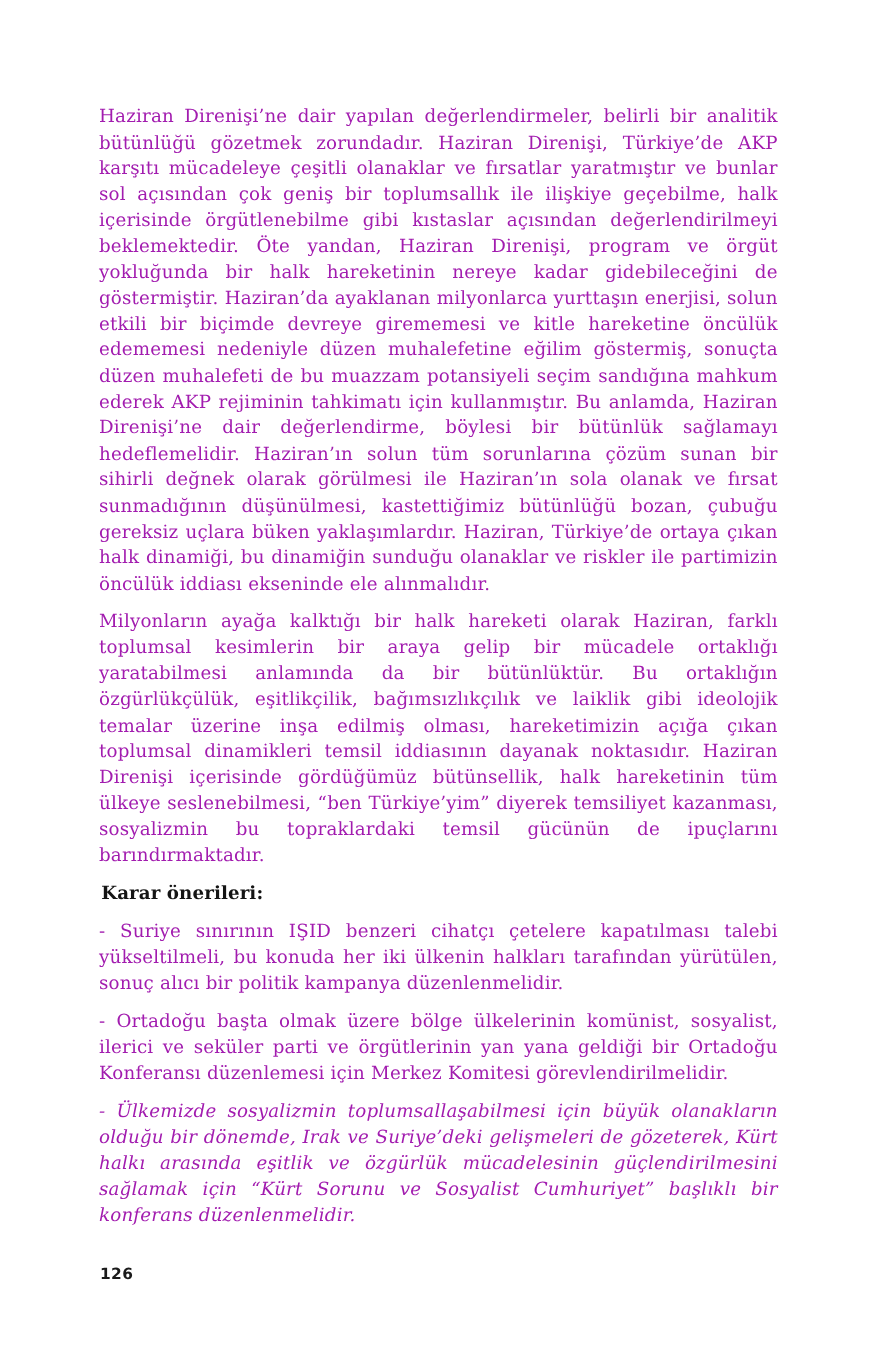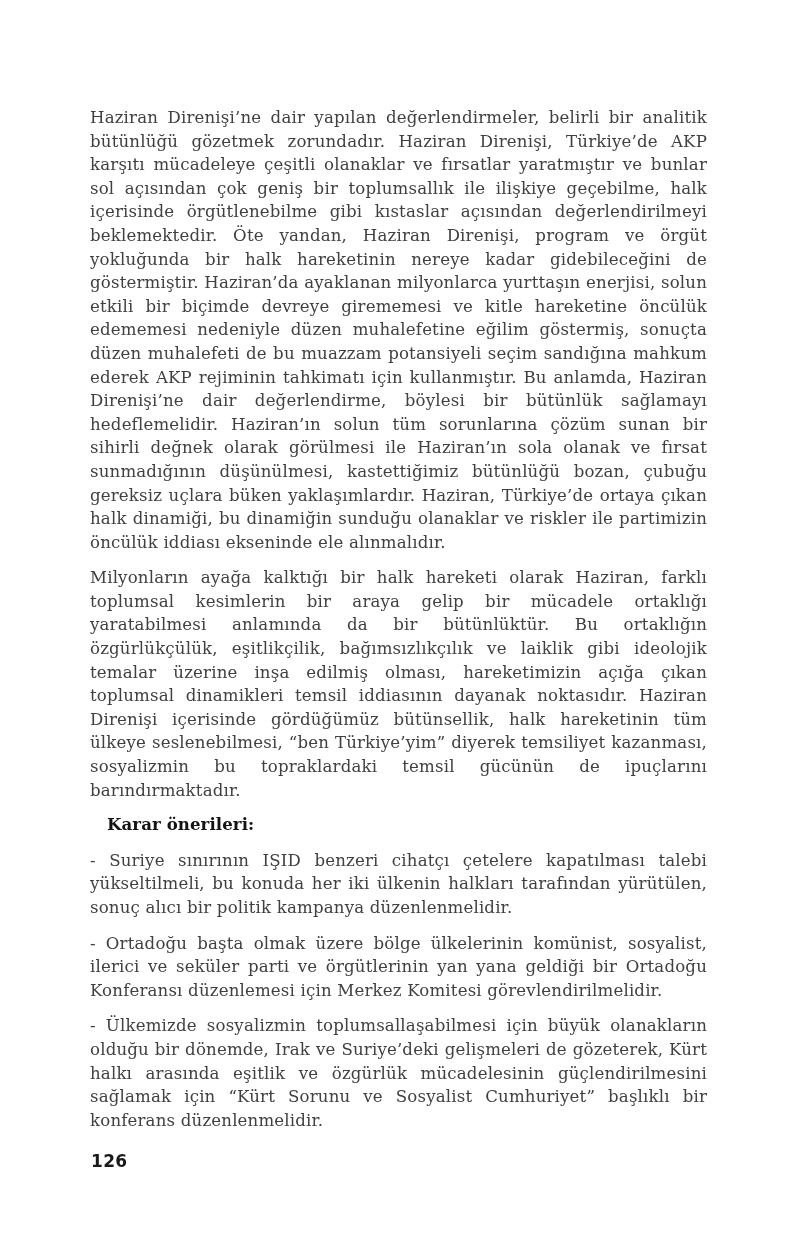--- a/index.html
+++ b/index.html
@@ -27,55 +27,56 @@
   }
 
   .content {
     position: absolute;
     left: 90px;
     top: 94px;
     width: 617px;
   }
 
   p.body-par {
-    margin: 12px 0 11px 0;
+    margin: 0 0 11px 0;
     font-size: 16.6px;
     line-height: 23.6px;
     text-align: justify;
     text-justify: inter-word;
     hyphens: none;
     letter-spacing: 0.01em;
     word-spacing: 0.005em;
-    color: #404040;
+    color: #a21caf;
   }
 
   p.body-par:last-child {
     margin-bottom: 0;
+    font-style: italic;
   }
 
   h2.section-heading {
-    margin: 0 0 11px 17px;
+    margin: 0 0 11px 2px;
     font-size: 16.6px;
     line-height: 23.6px;
     font-weight: bold;
     text-align: left;
     letter-spacing: 0.005em;
     color: #141414;
   }
 
   .par-gap-before {
     margin-top: 9px;
   }
 
   .folio {
     position: absolute;
     left: 91px;
     top: 1151px;
     font-family: "DejaVu Sans", "Liberation Sans", sans-serif;
-    font-size: 17px;
+    font-size: 14px;
     font-weight: bold;
     letter-spacing: 0.02em;
     color: #1a1a1a;
   }
 </style>
 </head>
 <body>
 
 <div class="page">
 

